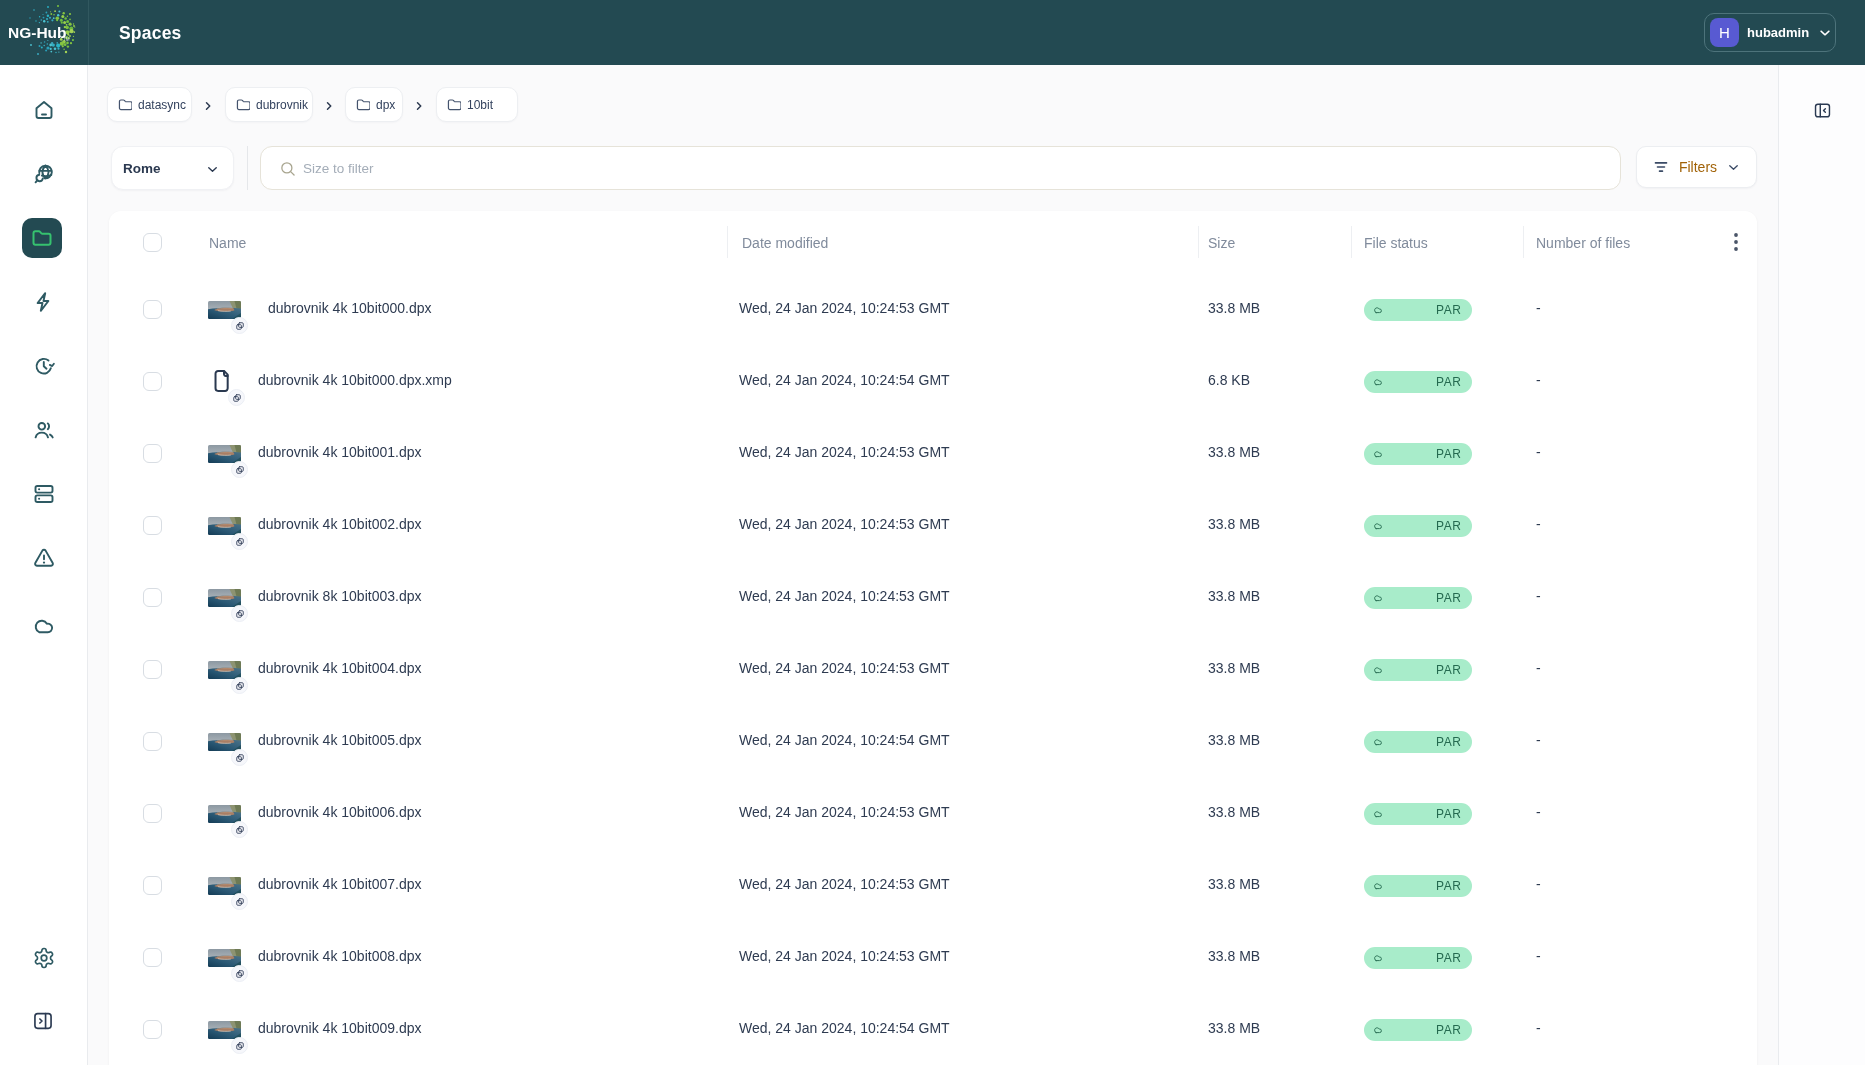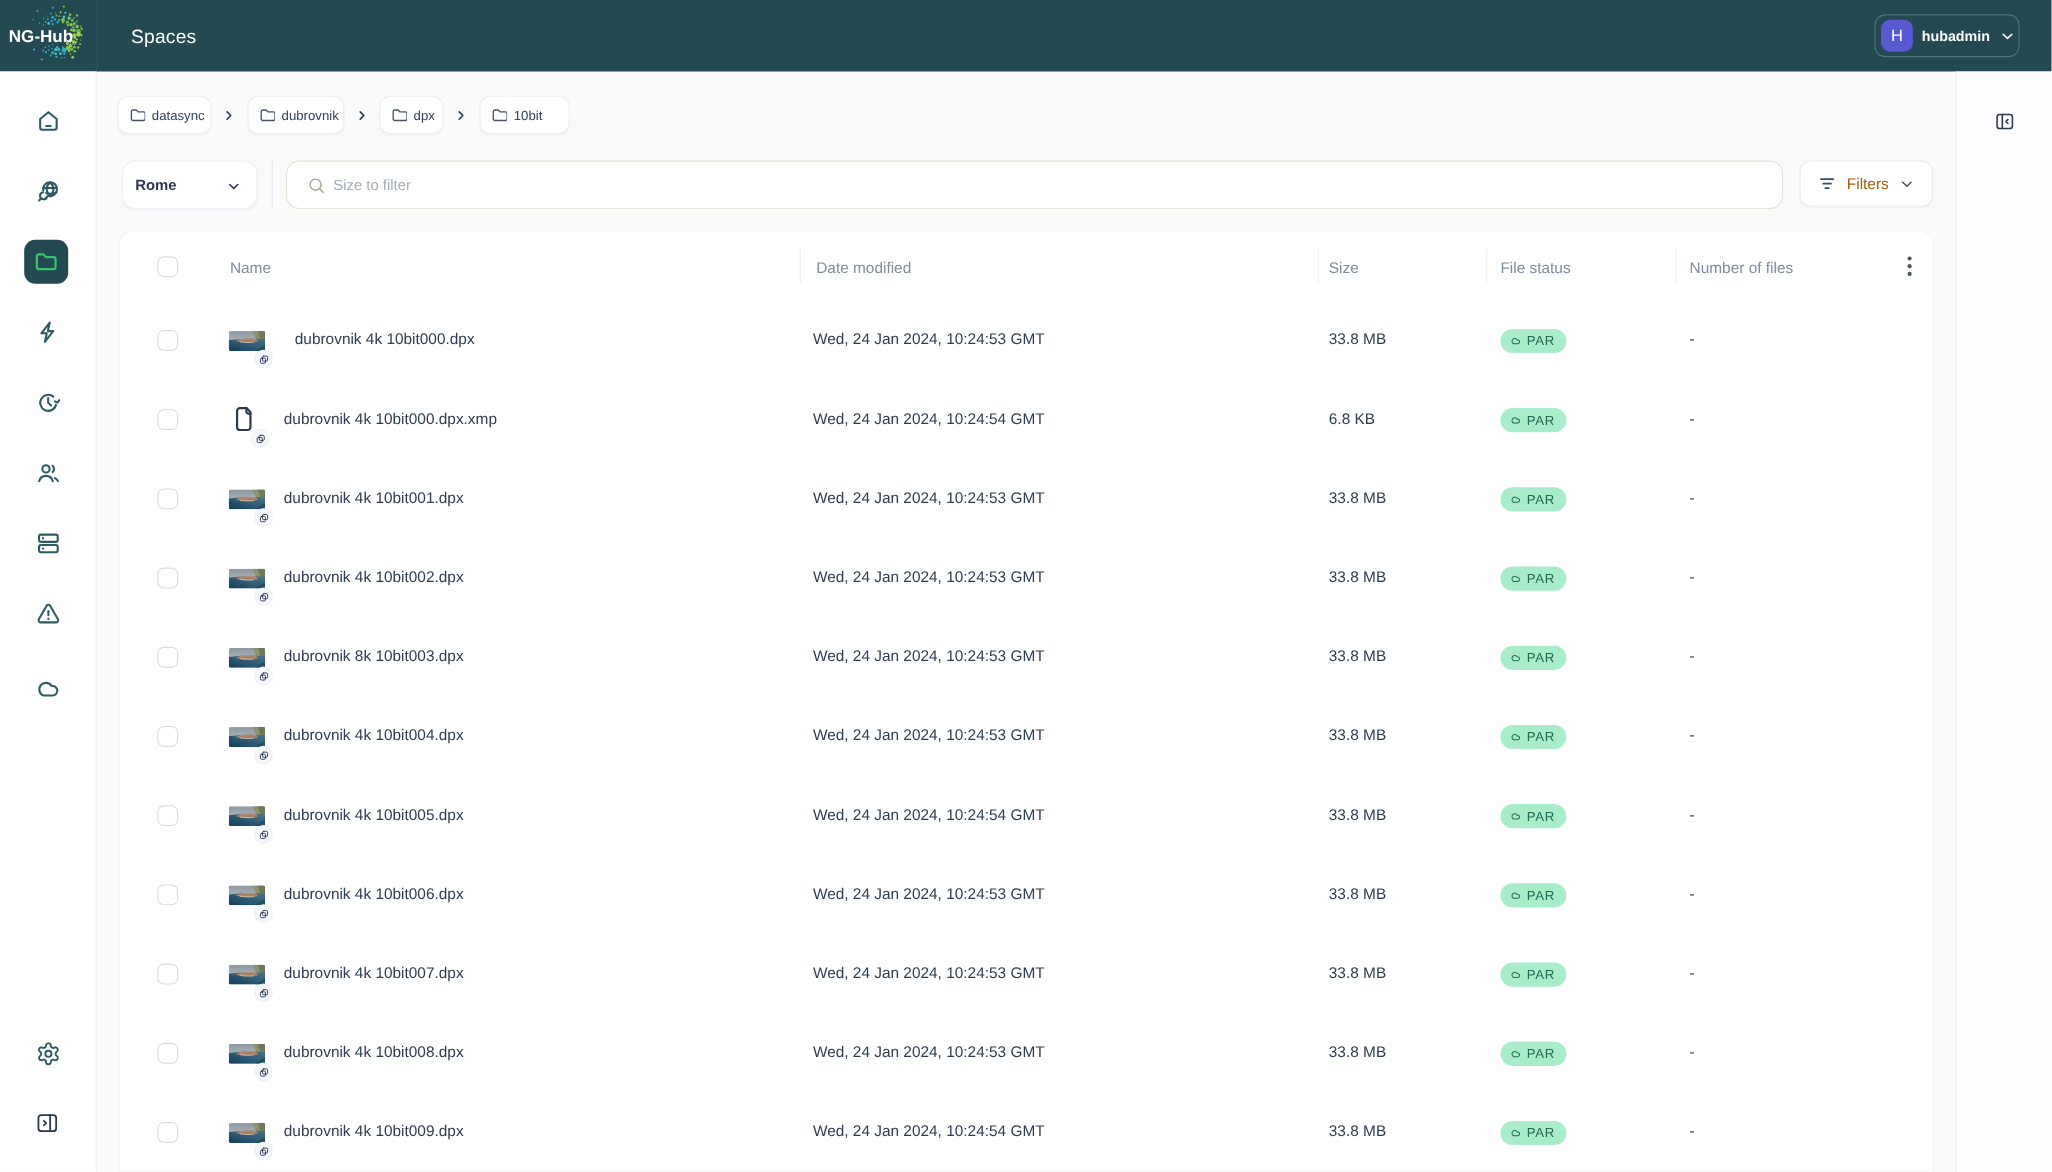--- a/index.html
+++ b/index.html
@@ -1,20 +1,20 @@
 <!DOCTYPE html>
 <html><head><meta charset="utf-8">
 <style>
   * { margin:0; padding:0; box-sizing:border-box; }
   html,body { width:1865px; height:1065px; overflow:hidden;
     font-family:"Liberation Sans", sans-serif; background:#fafafb; }
   
   #hdr { position:absolute; left:0; top:0; width:1865px; height:65px; background:#234a52; }
   #hdr .div { position:absolute; left:88px; top:0; width:1px; height:65px; background:#31585f; }
-  #hdr h1 { position:absolute; left:119px; top:23px; font-size:17.5px; font-weight:400; color:#fff; letter-spacing:.2px; }
+  #hdr h1 { position:absolute; left:119px; top:23px; font-size:17.5px; font-weight:700; color:#fff; letter-spacing:.2px; }
   #chip { position:absolute; left:1704px; top:13px; width:132px; height:39px; border:1px solid #4d737b;
      border-radius:10px; display:flex; align-items:center; }
   #chip .av { width:29px; height:29px; border-radius:8px; background:#585ad2; color:#fff; font-size:15px;
      font-weight:400; display:flex; align-items:center; justify-content:center; margin-left:5px; }
   #chip .nm { color:#fff; font-size:13px; font-weight:700; margin-left:8px; }
   #chip svg { margin-left:8px; }
   
   #sb { position:absolute; left:0; top:65px; width:88px; height:1000px; background:#fff; border-right:1px solid #e9ebee; }
   .nav { position:absolute; left:44px; transform:translate(-50%,-50%); width:24px; height:24px; }
   .navtile { position:absolute; left:22px; top:153px; width:40px; height:40px; border-radius:10px; background:#234a52;
@@ -45,21 +45,21 @@
   .cb { position:absolute; width:19px; height:19px; border:1.5px solid #d8dde3; border-radius:6px; background:#fff; }
   .hlabel { position:absolute; top:235px; font-size:14px; color:#808b9c; }
   .hline { position:absolute; top:226px; width:1px; height:32px; background:#edeff2; }
   .cell { position:absolute; font-size:14px; color:#2e3b51; white-space:nowrap; }
   .fico { position:absolute; }
   .badge { position:absolute; right:-9px; bottom:-6px; width:17px; height:17px; border-radius:50%;
      background:#f6f7fb; border:1px solid #eceff5; display:flex; align-items:center; justify-content:center; }
   .thumbw .badge { right:-7px; bottom:-11px; }
   .pill { display:inline-flex; align-items:center; gap:5px; height:22px; padding:0 10px 0 9px; border-radius:11px;
      background:#a8ecca; }
-  .pill span { font-size:12px; color:#256a50; letter-spacing:.6px; }
+  .pill span { font-size:12px; color:#256a50; letter-spacing:.6px;margin-left:48px; }
   #dots { position:absolute; left:1729px; top:232px; }
 </style></head>
 <body>
 <div id="hdr">
   <svg style="position:absolute;left:0;top:0" width="88" height="65" viewBox="0 0 88 65">
     <circle cx="36.0" cy="21.0" r="0.7" fill="#29b4c8"></circle>
       <circle cx="39.6" cy="16.7" r="0.7" fill="#29b4c8"></circle>
       <circle cx="43.0" cy="14.5" r="0.5" fill="#35b0c4"></circle>
       <circle cx="46.4" cy="12.5" r="0.9" fill="#2a9fb8"></circle>
       <circle cx="50.6" cy="11.8" r="0.5" fill="#a5d355"></circle>

